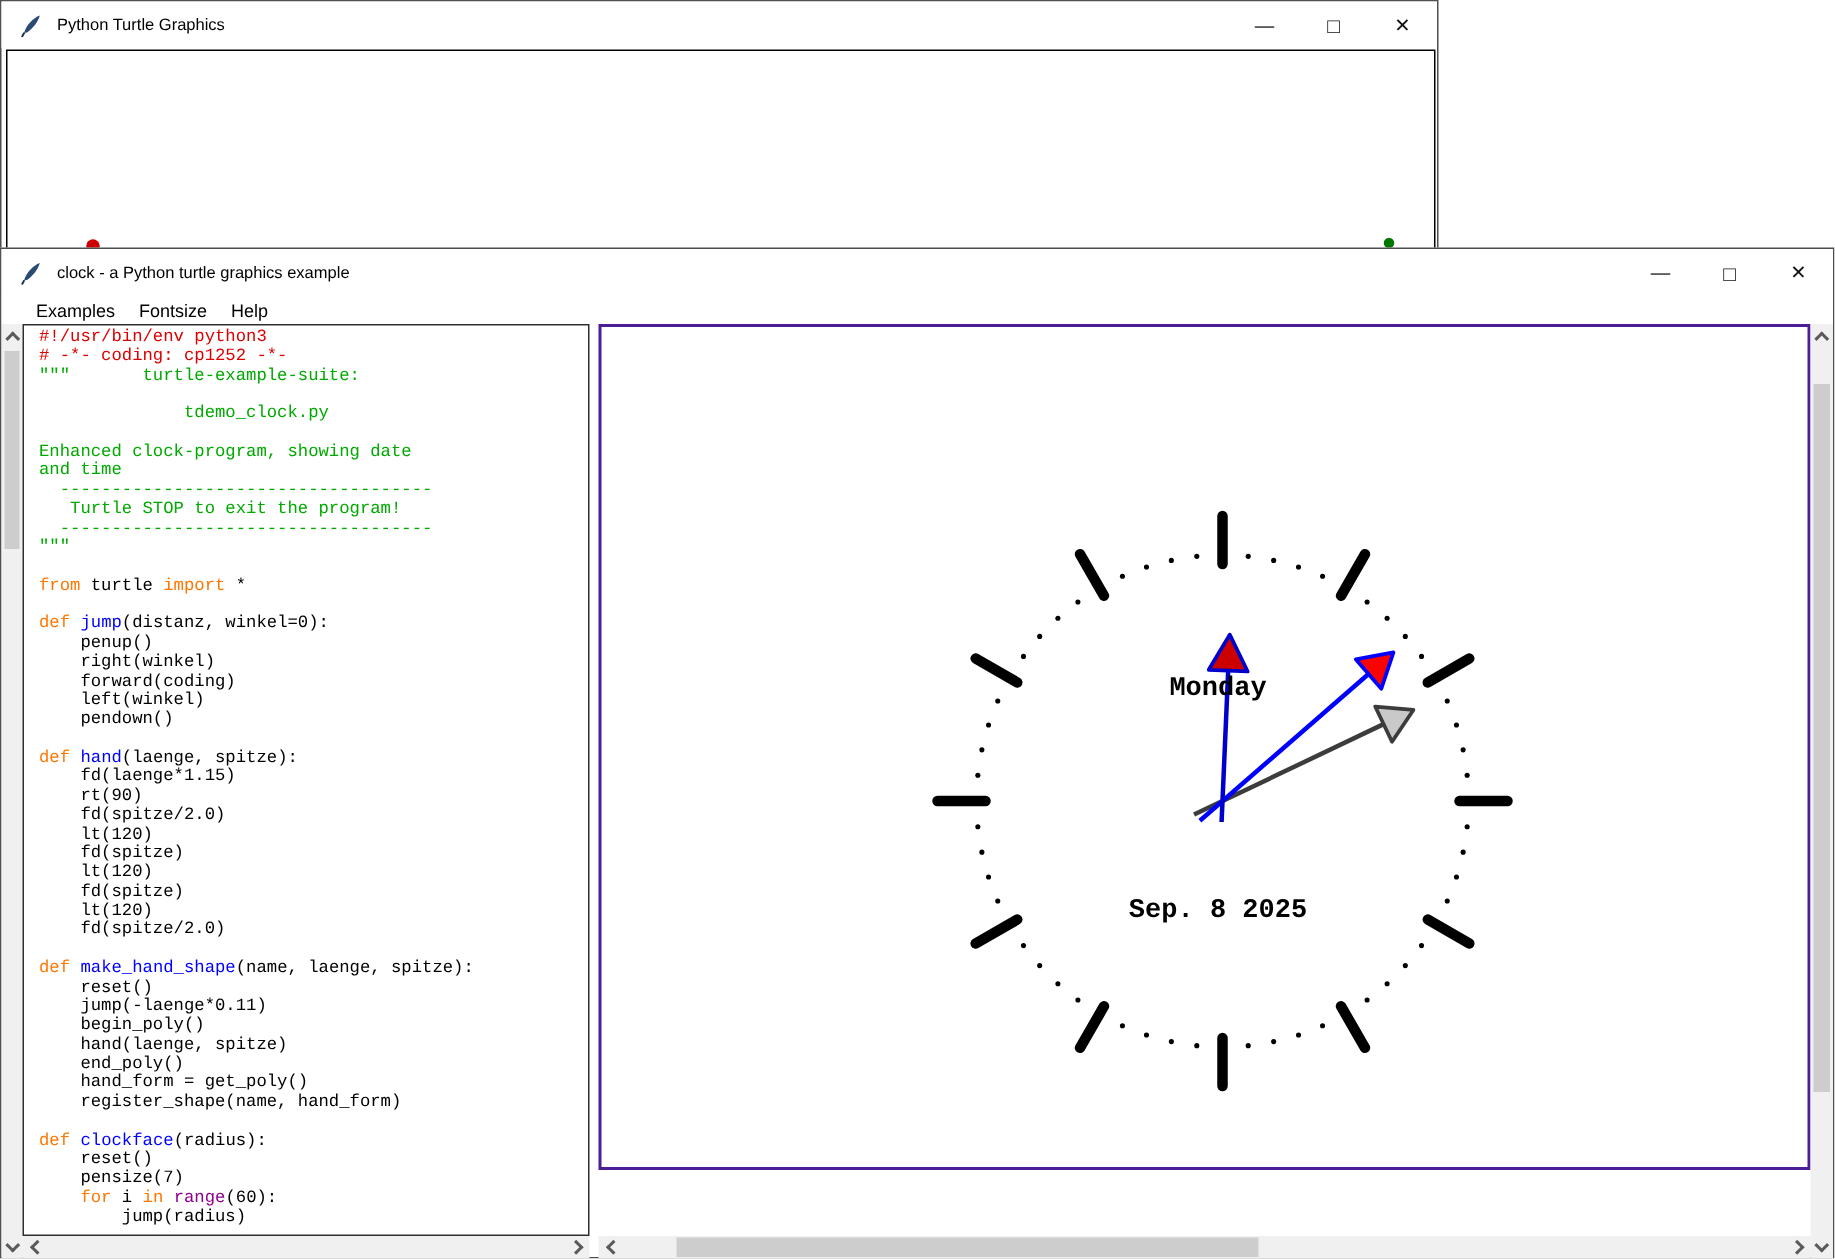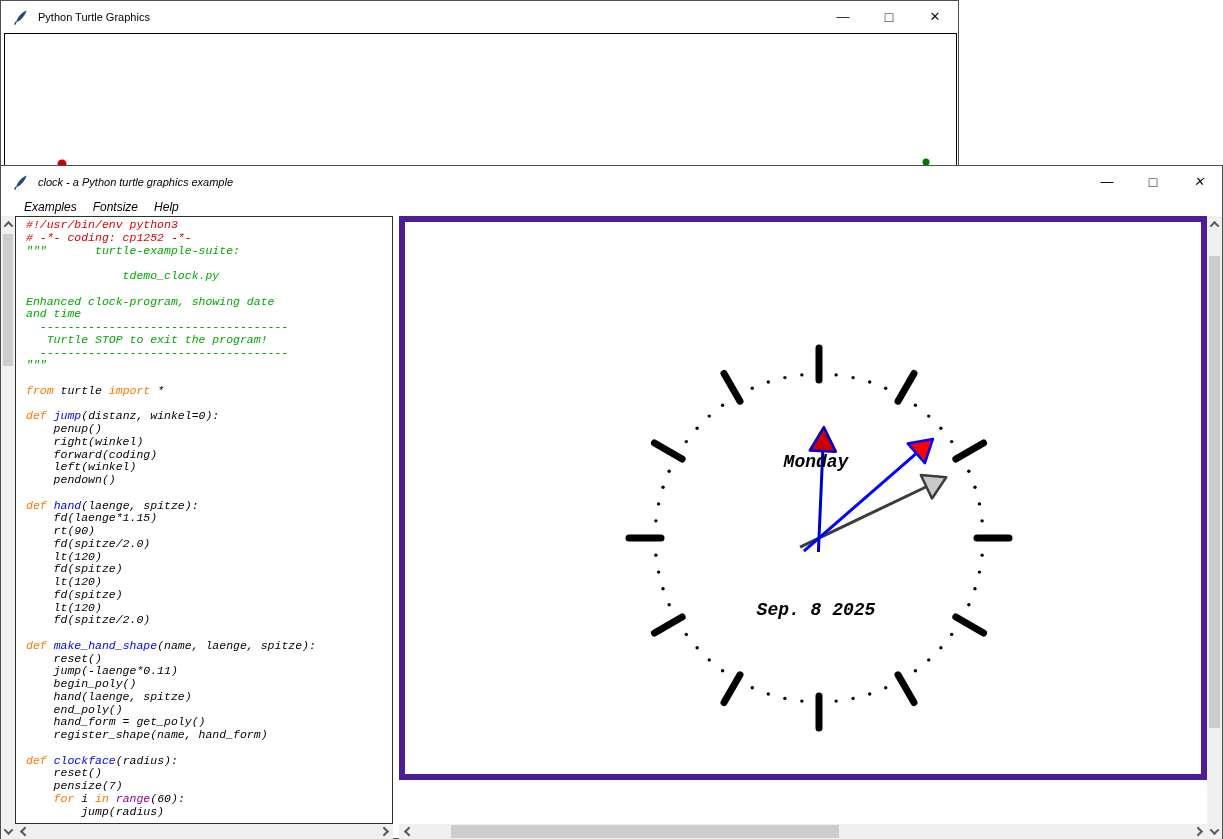--- a/index.html
+++ b/index.html
@@ -13,21 +13,21 @@
   .ctrl.max { font-size:14px; }
   .menubar { height:19px; display:flex; align-items:center; padding-left:15px; font-size:12px; color:#000; background:#fff; }
   .menu-item { padding:2px 8px; }
   
   .bg-canvas { position:absolute; left:3px; top:32px; width:953px; height:330px; border:1px solid #000; background:#fff; overflow:hidden; }
   
   .textarea { position:absolute; left:14px; top:50px; width:378px; height:608px; background:#fff; border:1px solid #2e2e2e; overflow:hidden; padding:2px 0 0 10px;
               font-family:"Liberation Mono",monospace; font-size:11.5px; }
   .cl { height:12.75px; line-height:12.75px; white-space:pre; }
   .c-c{color:#dd0000} .c-s{color:#00aa00} .c-k{color:#ff7700} .c-d{color:#0000ff} .c-b{color:#900090} .c-t{color:#000}
-  .canvas { position:absolute; left:398px; top:50px; width:808px; height:564px; background:#fff; border:6px solid #4c1d95; overflow:hidden; }
+  .canvas { position:absolute; left:398px; top:50px; width:808px; height:564px; background:#fff; border:2px solid #4c1d95; overflow:hidden; }
   
   .sb { position:absolute; background:#f0f0f0; }
   .sb-thumb { position:absolute; background:#cdcdcd; }
   .sb-btn { position:absolute; display:flex; align-items:center; justify-content:center; }
   .sb-btn.v { width:100%; height:16px; }
   .sb-btn.h { height:100%; width:16px; }
   .chev { width:7px; height:7px; border:solid #5a5a5a; border-width:2px 2px 0 0; }
   .chev.up    { transform:rotate(-45deg) translate(-1px,1px); }
   .chev.down  { transform:rotate(135deg) translate(-1px,1px); }
   .chev.left  { transform:rotate(-135deg) translate(-1px,1px); }
@@ -91,21 +91,21 @@
           <circle cx="863" cy="153" r="3.5" fill="#0000cc"></circle>
         </g>
         <g>
           <path d="M920.5 131 L919.5 144 L918 166 M921.5 131 L922 144 L924 166" stroke="#007700" fill="none" stroke-width="1.3"></path>
           <circle cx="921" cy="128" r="3.5" fill="#007700"></circle>
         </g>
       </svg>
   </div>
 </div>
 
-<div class="win" style="left:0;top:165px;width:1223px;height:674px;font-style:italic;">
+<div class="win" style="left:0;top:165px;width:1223px;height:674px;">
   <div class="titlebar">
     <svg class="feather" viewBox="0 0 16 16">
       <path d="M13.6 1.4 C9 3 4.6 7.8 3 13 L5 12.6 C8.6 10.4 12.2 6 13.6 1.4 Z" fill="#2b4a73"></path>
       <path d="M3.2 12.8 L1.6 15.6" stroke="#1c3350" stroke-width="1.3" fill="none"></path>
     </svg>
     <span class="title">clock - a Python turtle graphics example</span>
     <div class="controls">
       <span class="ctrl">—</span>
       <span class="ctrl max">□</span>
       <span class="ctrl">✕</span>

